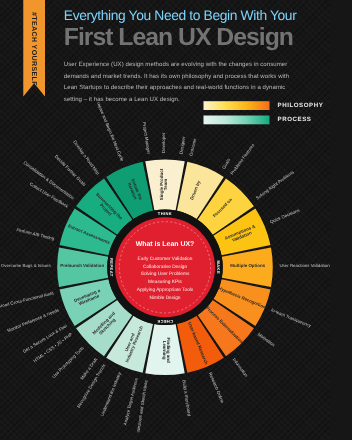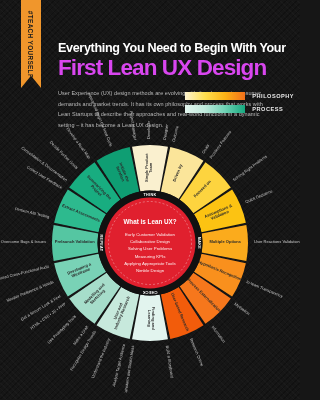--- a/index.html
+++ b/index.html
@@ -27,25 +27,25 @@
   .ribbon span{
     transform:rotate(90deg);
     white-space:nowrap;
     font-size:6.4px;font-weight:bold;color:#1d1d1d;
     letter-spacing:.35px;
   }
 
   
   .head{position:absolute;left:58px;top:8px;width:236px;}
   .h-sub{
-    font-size:12.6px;font-weight:bold;color:#ffffff;
-    letter-spacing:-.35px;line-height:1.05;white-space:nowrap;margin-top:34px;
+    font-size:12.6px;font-weight:normal;color:#7dd3fc;
+    letter-spacing:-.35px;line-height:1.05;white-space:nowrap;
   }
   .h-main{
-    font-size:22.5px;font-weight:bold;color:#d946ef;
+    font-size:22.5px;font-weight:bold;color:#737373;
     letter-spacing:-.9px;line-height:1.05;margin-top:1px;white-space:nowrap;
   }
   .h-para{
     margin-top:8px;width:214px;
     font-size:5.5px;line-height:1.95;color:#b9b9b9;letter-spacing:.05px;
   }
 
   
   .legend{position:absolute;right:6px;top:92px;}
   .legend-row{display:flex;align-items:center;margin-bottom:5px;}

